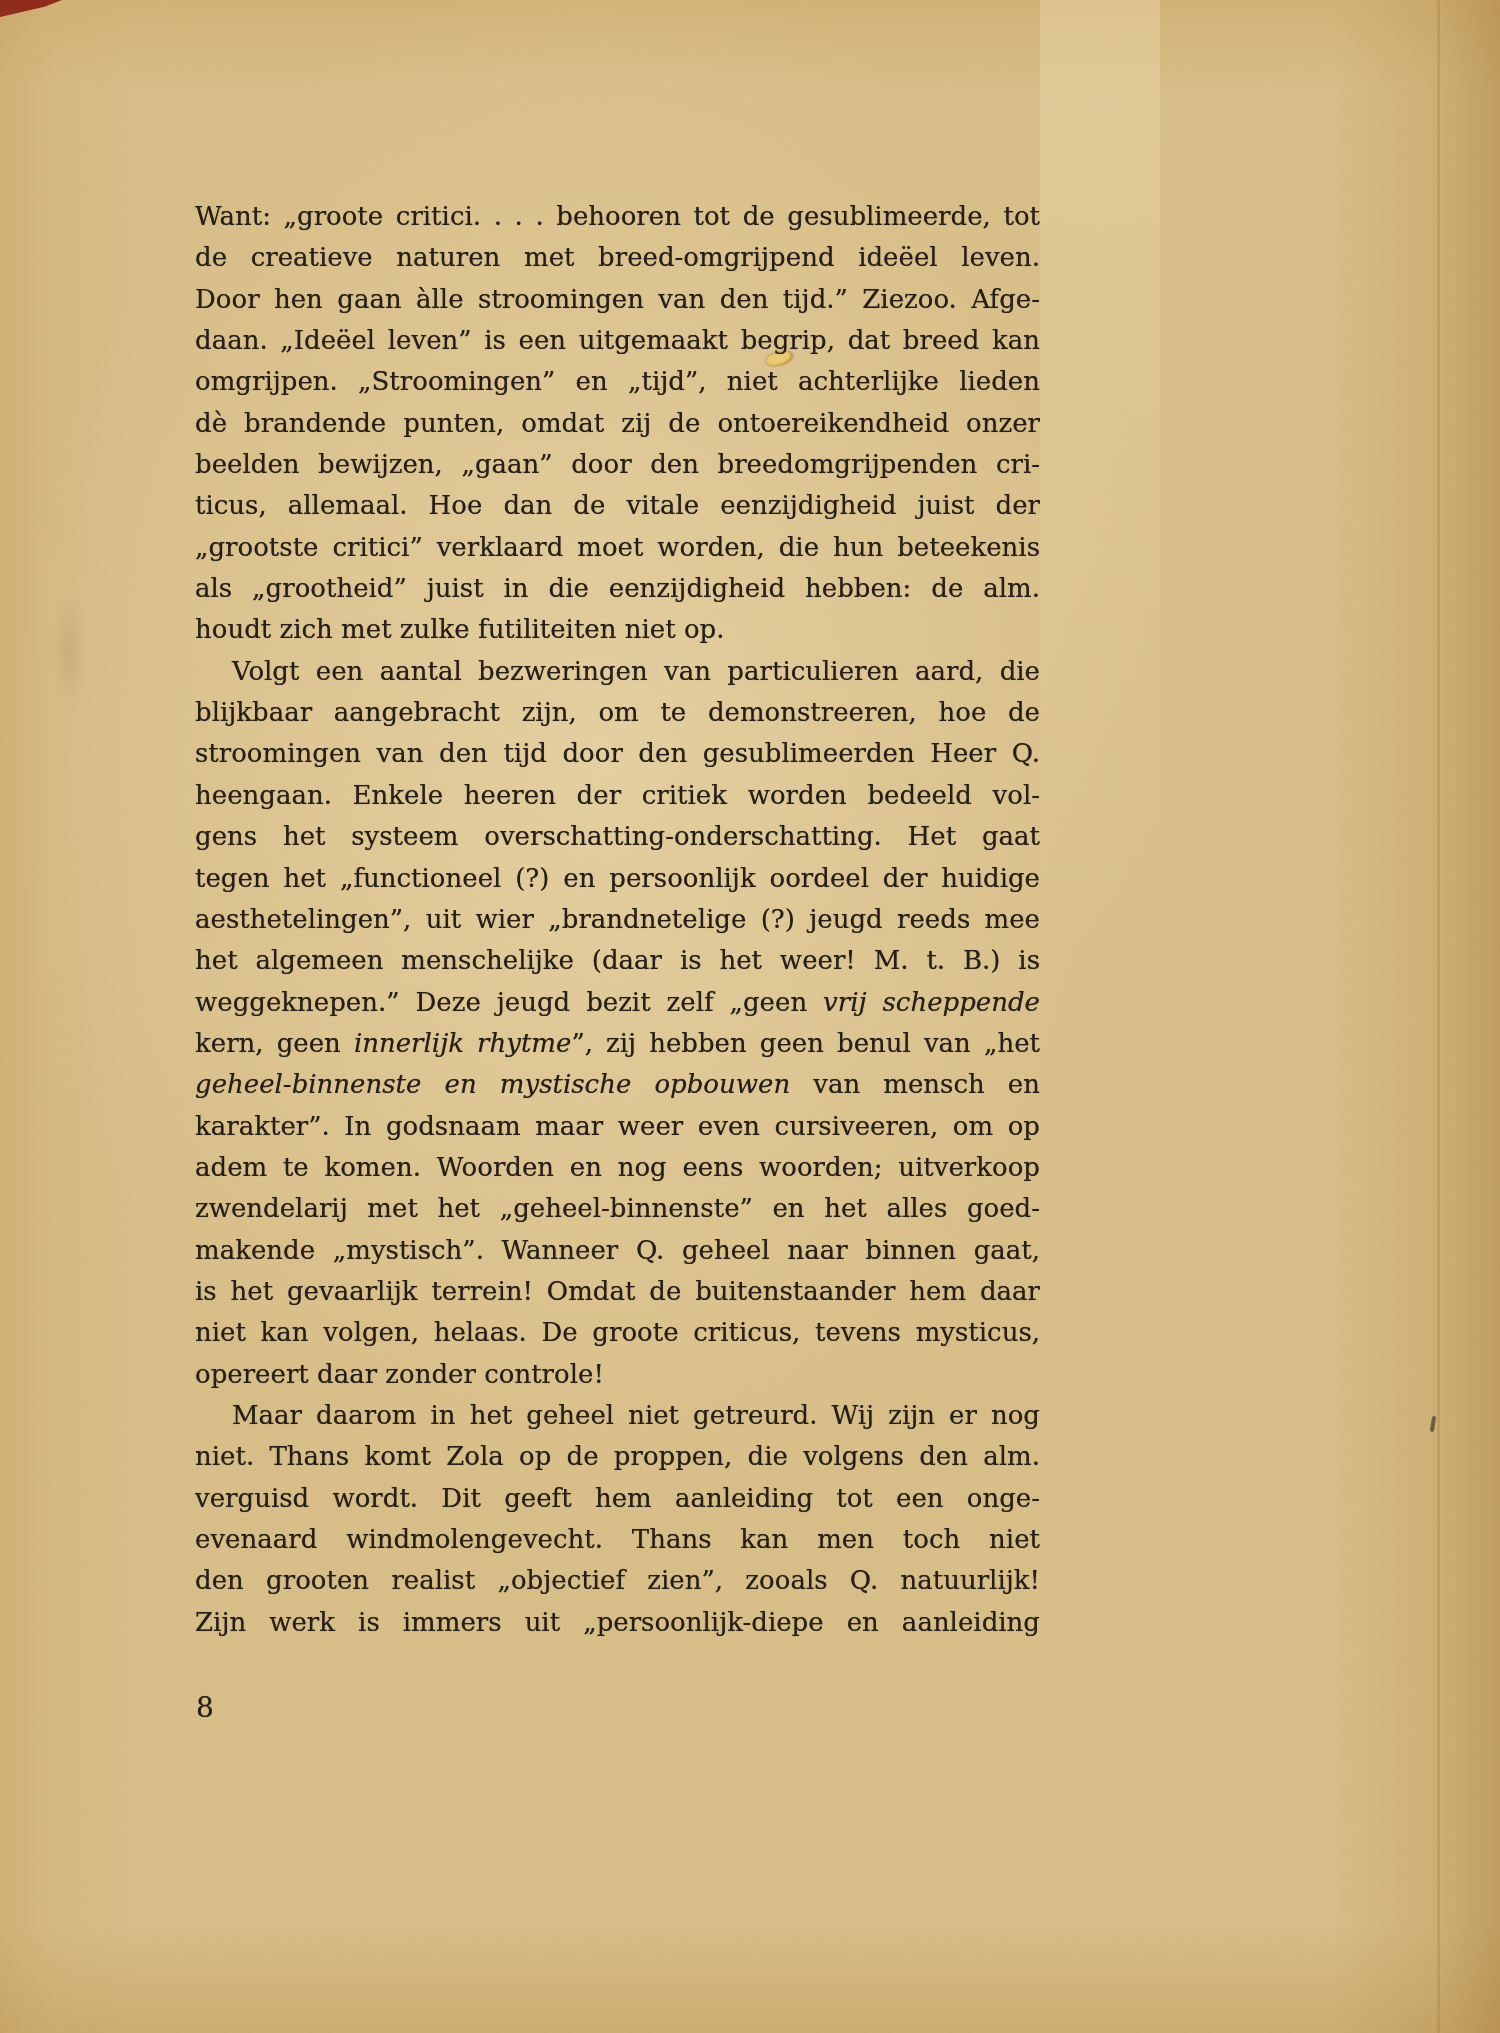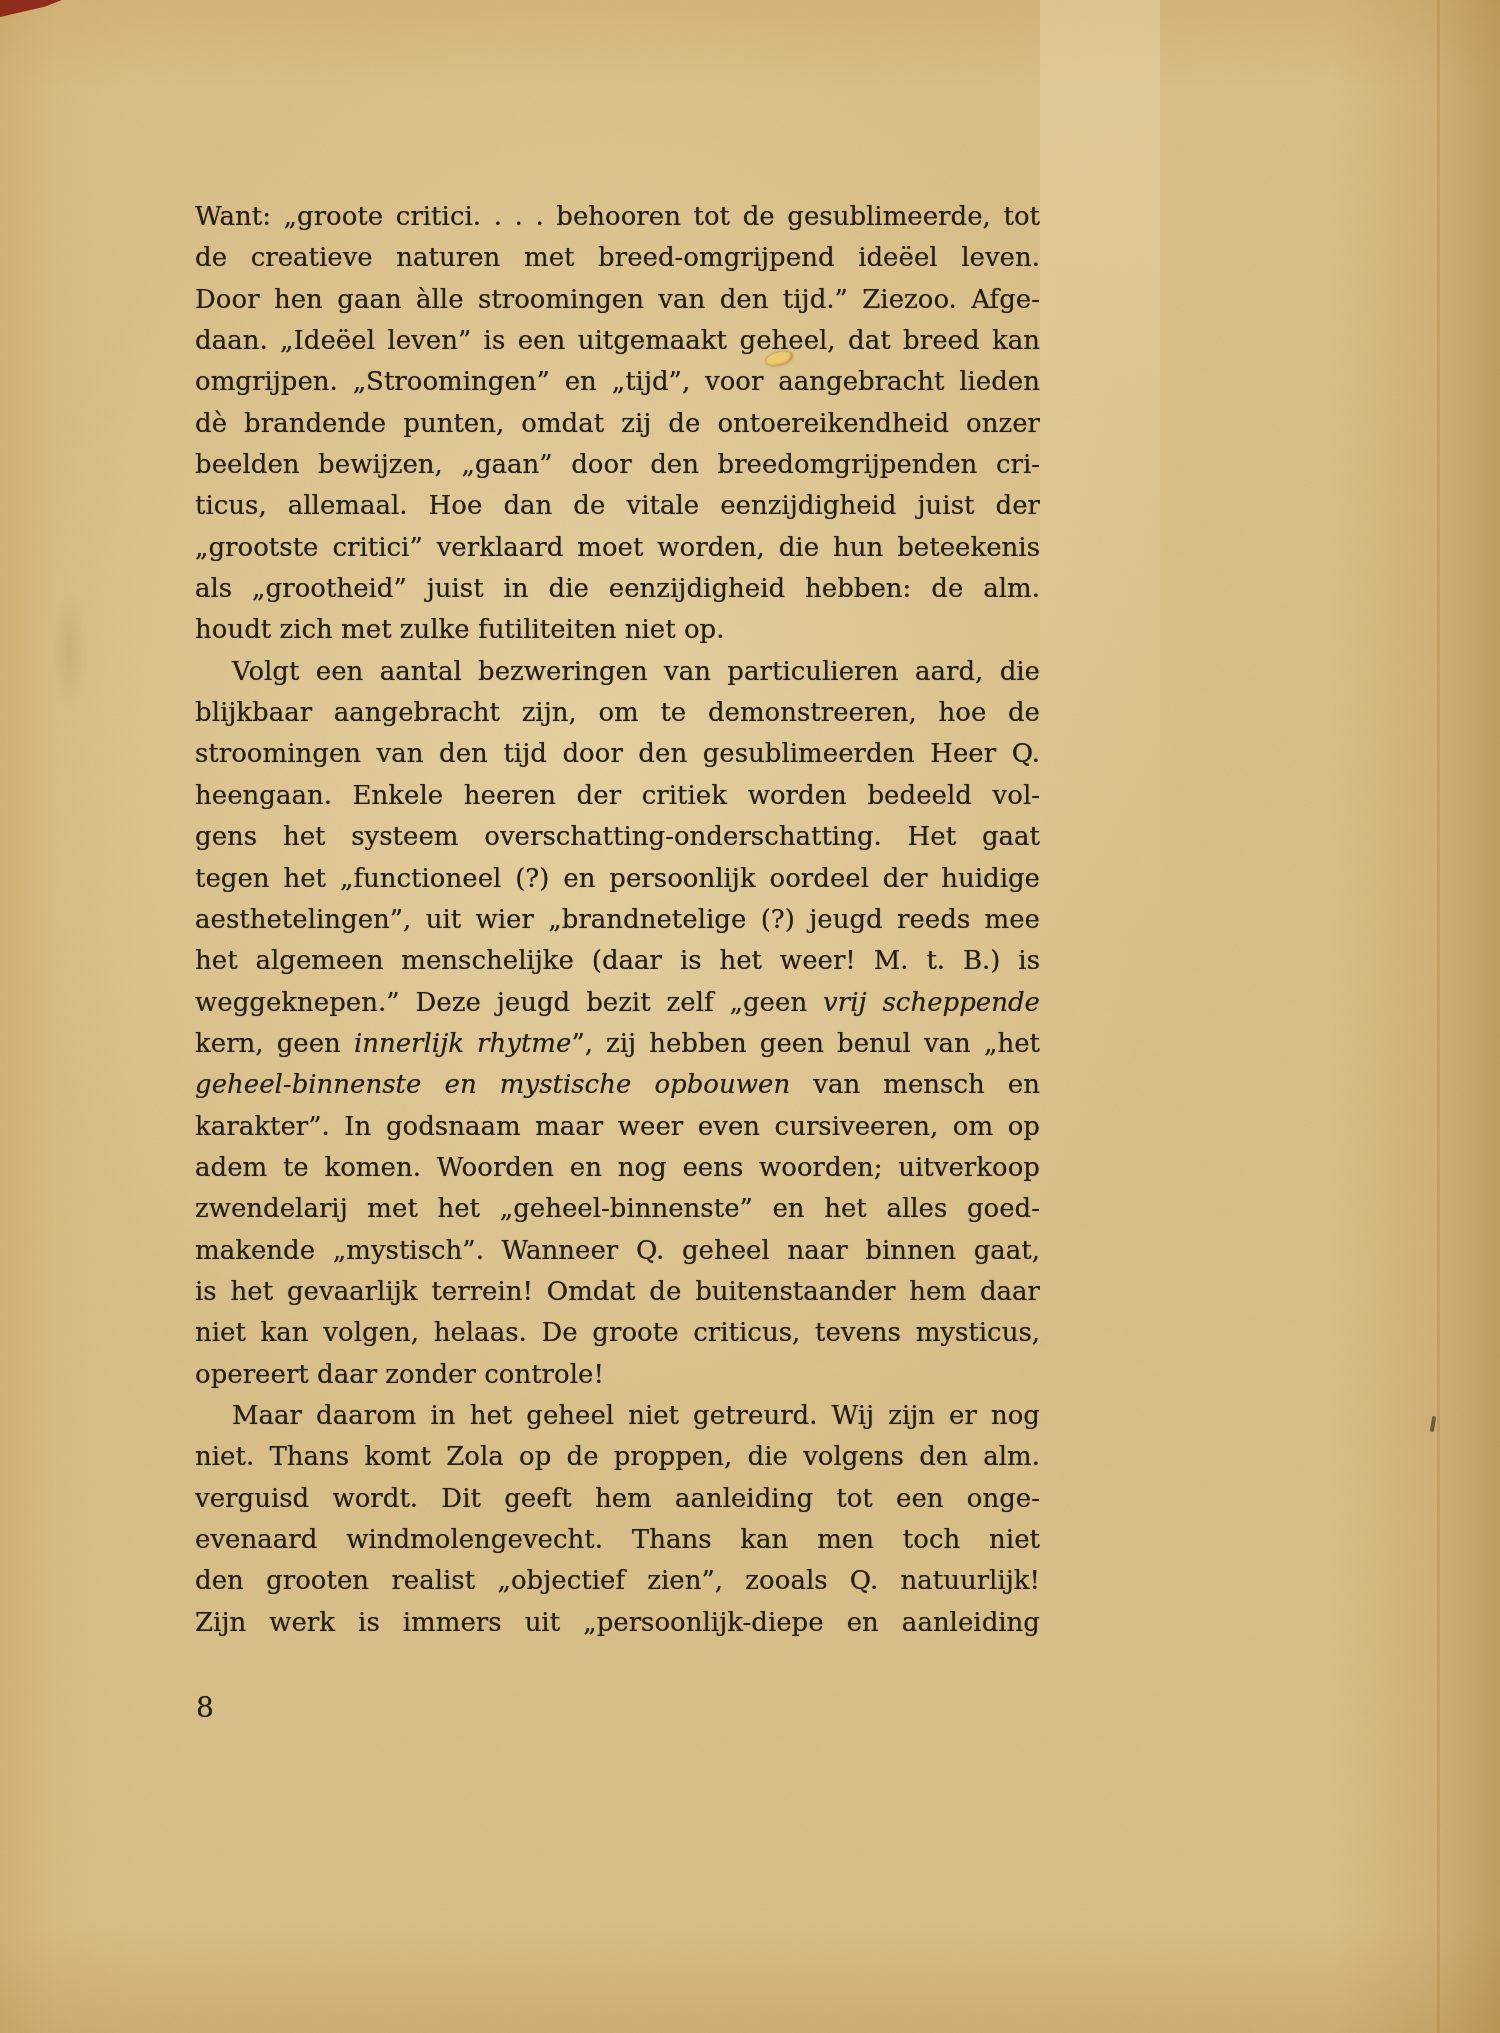--- a/index.html
+++ b/index.html
@@ -90,22 +90,22 @@
   <div class="page-edge-line"></div>
   <div class="corner-mark"></div>
   <div class="speck"></div>
   <div class="pen-tick"></div>
   <div class="smudge"></div>
 
   <div class="text-block">
       <div class="line">Want: „groote critici. . . . behooren tot de gesublimeerde, tot</div>
       <div class="line">de creatieve naturen met breed-omgrijpend ideëel leven.</div>
       <div class="line">Door hen gaan àlle stroomingen van den tijd.” Ziezoo. Afge-</div>
-      <div class="line">daan. „Ideëel leven” is een uitgemaakt geheel, dat breed kan</div>
-      <div class="line">omgrijpen. „Stroomingen” en „tijd”, voor aangebracht lieden</div>
+      <div class="line">daan. „Ideëel leven” is een uitgemaakt begrip, dat breed kan</div>
+      <div class="line">omgrijpen. „Stroomingen” en „tijd”, niet achterlijke lieden</div>
       <div class="line">dè brandende punten, omdat zij de ontoereikendheid onzer</div>
       <div class="line">beelden bewijzen, „gaan” door den breedomgrijpenden cri-</div>
       <div class="line">ticus, allemaal. Hoe dan de vitale eenzijdigheid juist der</div>
       <div class="line">„grootste critici” verklaard moet worden, die hun beteekenis</div>
       <div class="line">als „grootheid” juist in die eenzijdigheid hebben: de alm.</div>
       <div class="line left">houdt zich met zulke futiliteiten niet op.</div>
       <div class="line indent">Volgt een aantal bezweringen van particulieren aard, die</div>
       <div class="line">blijkbaar aangebracht zijn, om te demonstreeren, hoe de</div>
       <div class="line">stroomingen van den tijd door den gesublimeerden Heer Q.</div>
       <div class="line">heengaan. Enkele heeren der critiek worden bedeeld vol-</div>

